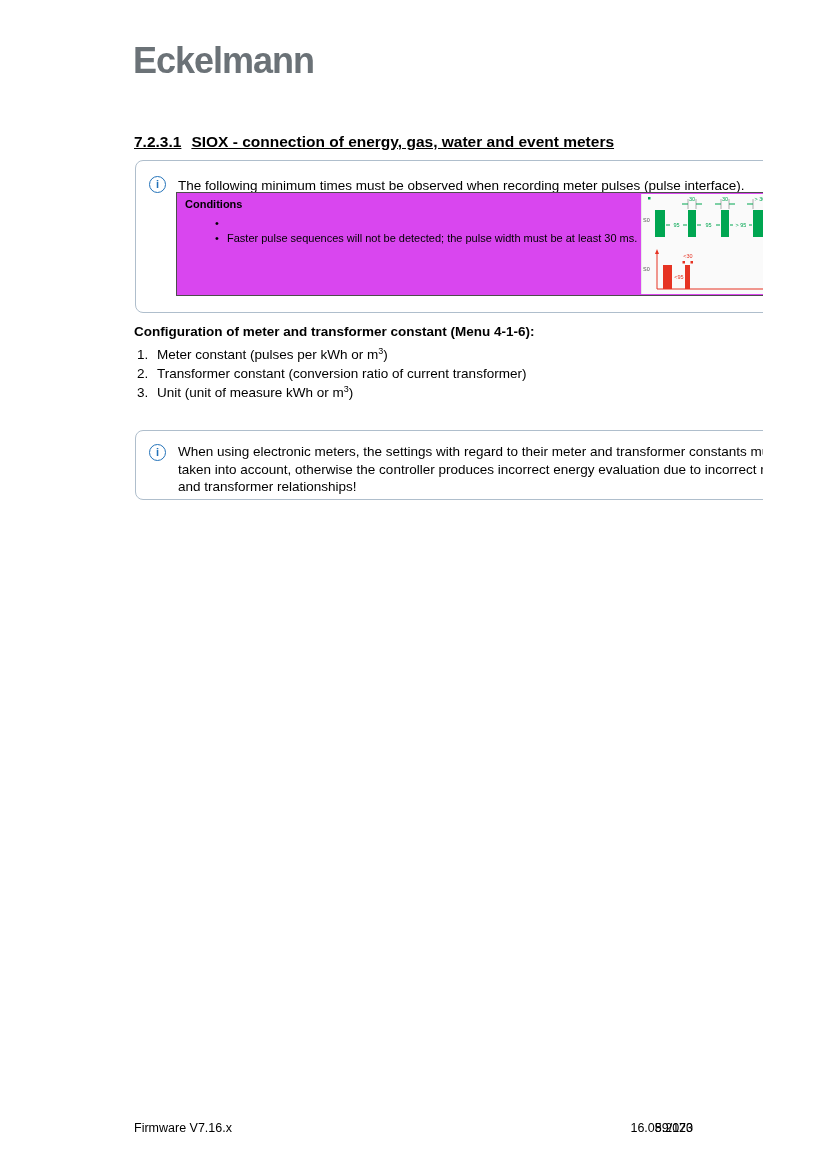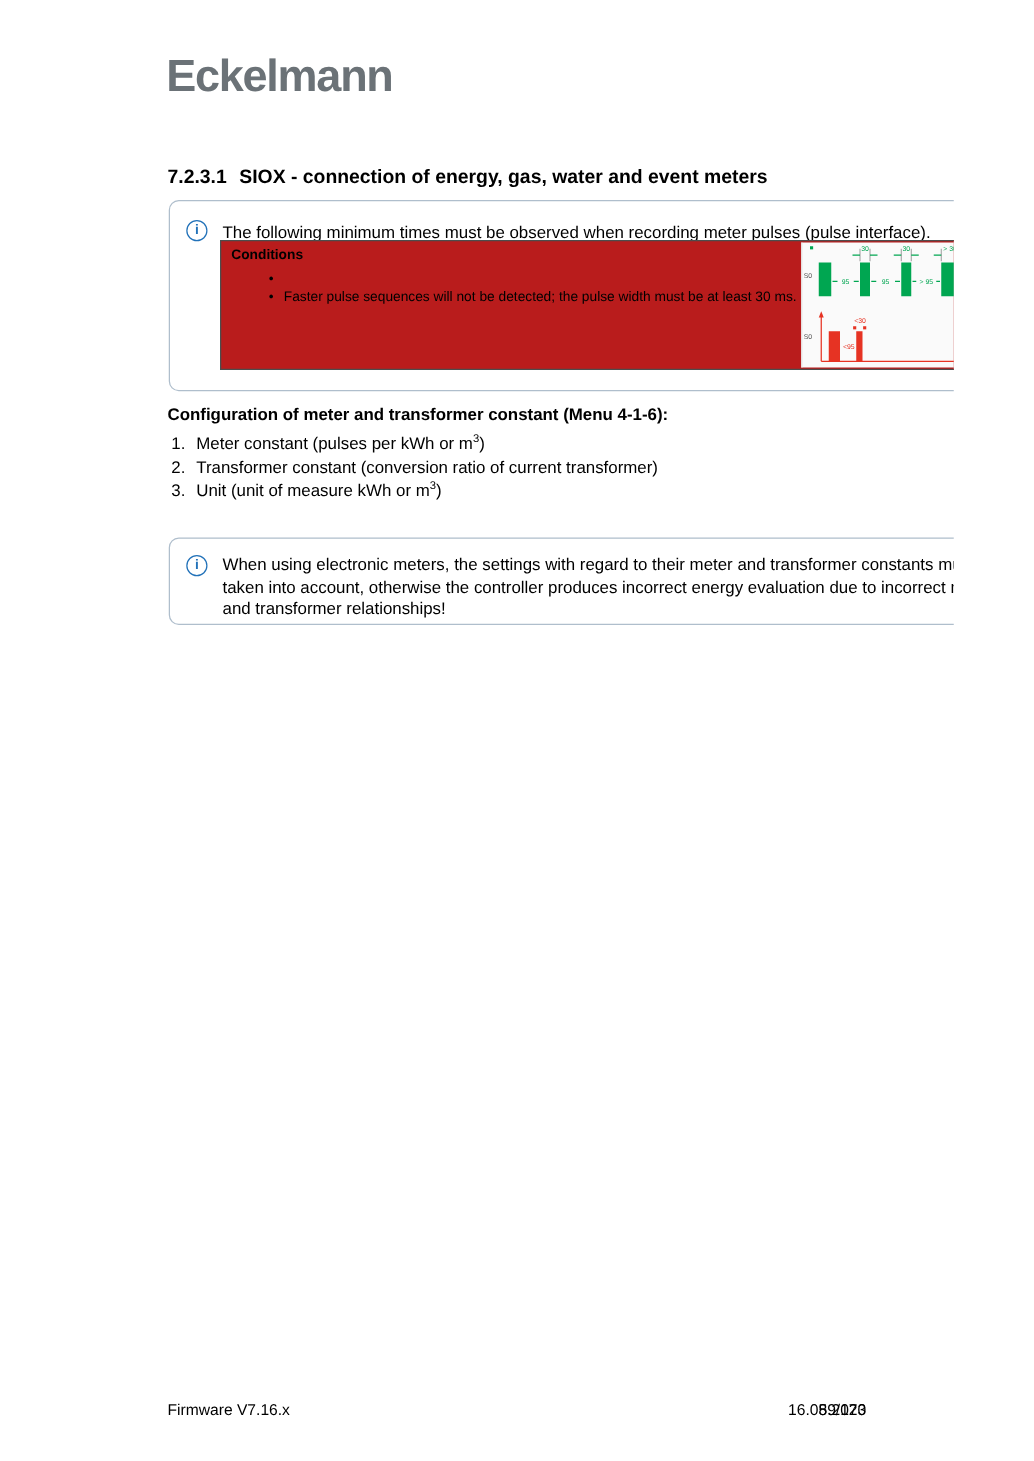--- a/index.html
+++ b/index.html
@@ -8,21 +8,21 @@
     position:relative; width:699px; height:1169px; margin:0 auto;
     background:#ffffff; font-family:"Liberation Sans", sans-serif; color:#000;
     overflow:hidden;
   }
   .logo {
     position:absolute; left:69px; top:40px;
     font-size:36px; font-weight:bold; color:#6B7277; letter-spacing:-1px;
   }
   .heading {
     position:absolute; left:70px; top:133px;
-    font-size:15.5px; font-weight:bold; color:#000;
+    font-size:15.5px; font-weight:bold; color:#000;text-decoration:underline;
   }
   .heading .sec-num { margin-right:10px; }
 
   .note-box {
     position:absolute; left:71px; width:686px;
     border:1px solid #AFBECC; border-radius:8px; background:#fff;
   }
   .note1 { top:160px; height:153px; }
   .note2 { top:430px; height:70px; }
 
@@ -32,21 +32,21 @@
     color:#2272B9; font-size:11px; font-weight:bold;
     display:flex; align-items:center; justify-content:center; line-height:1;
   }
   .note-text {
     position:absolute; left:42px; top:16px; width:630px;
     font-size:13.5px; line-height:17.5px; color:#000000;
   }
 
   .cond-box {
     position:absolute; left:40px; top:31px; width:633px; height:104px;
-    border:1px solid #4D4D4D; background:#b91c1c;
+    border:1px solid #4D4D4D; background:#d946ef;
   }
   .cond-title {
     position:absolute; left:8px; top:5px;
     font-size:11px; font-weight:bold;
   }
   .cond-bullets { position:absolute; left:38px; top:23px; width:425px; }
   .bullet-row { display:flex; font-size:11px; line-height:15px; }
   .bullet-dot { width:12px; flex:none; }
 
   .diagram-cell {

